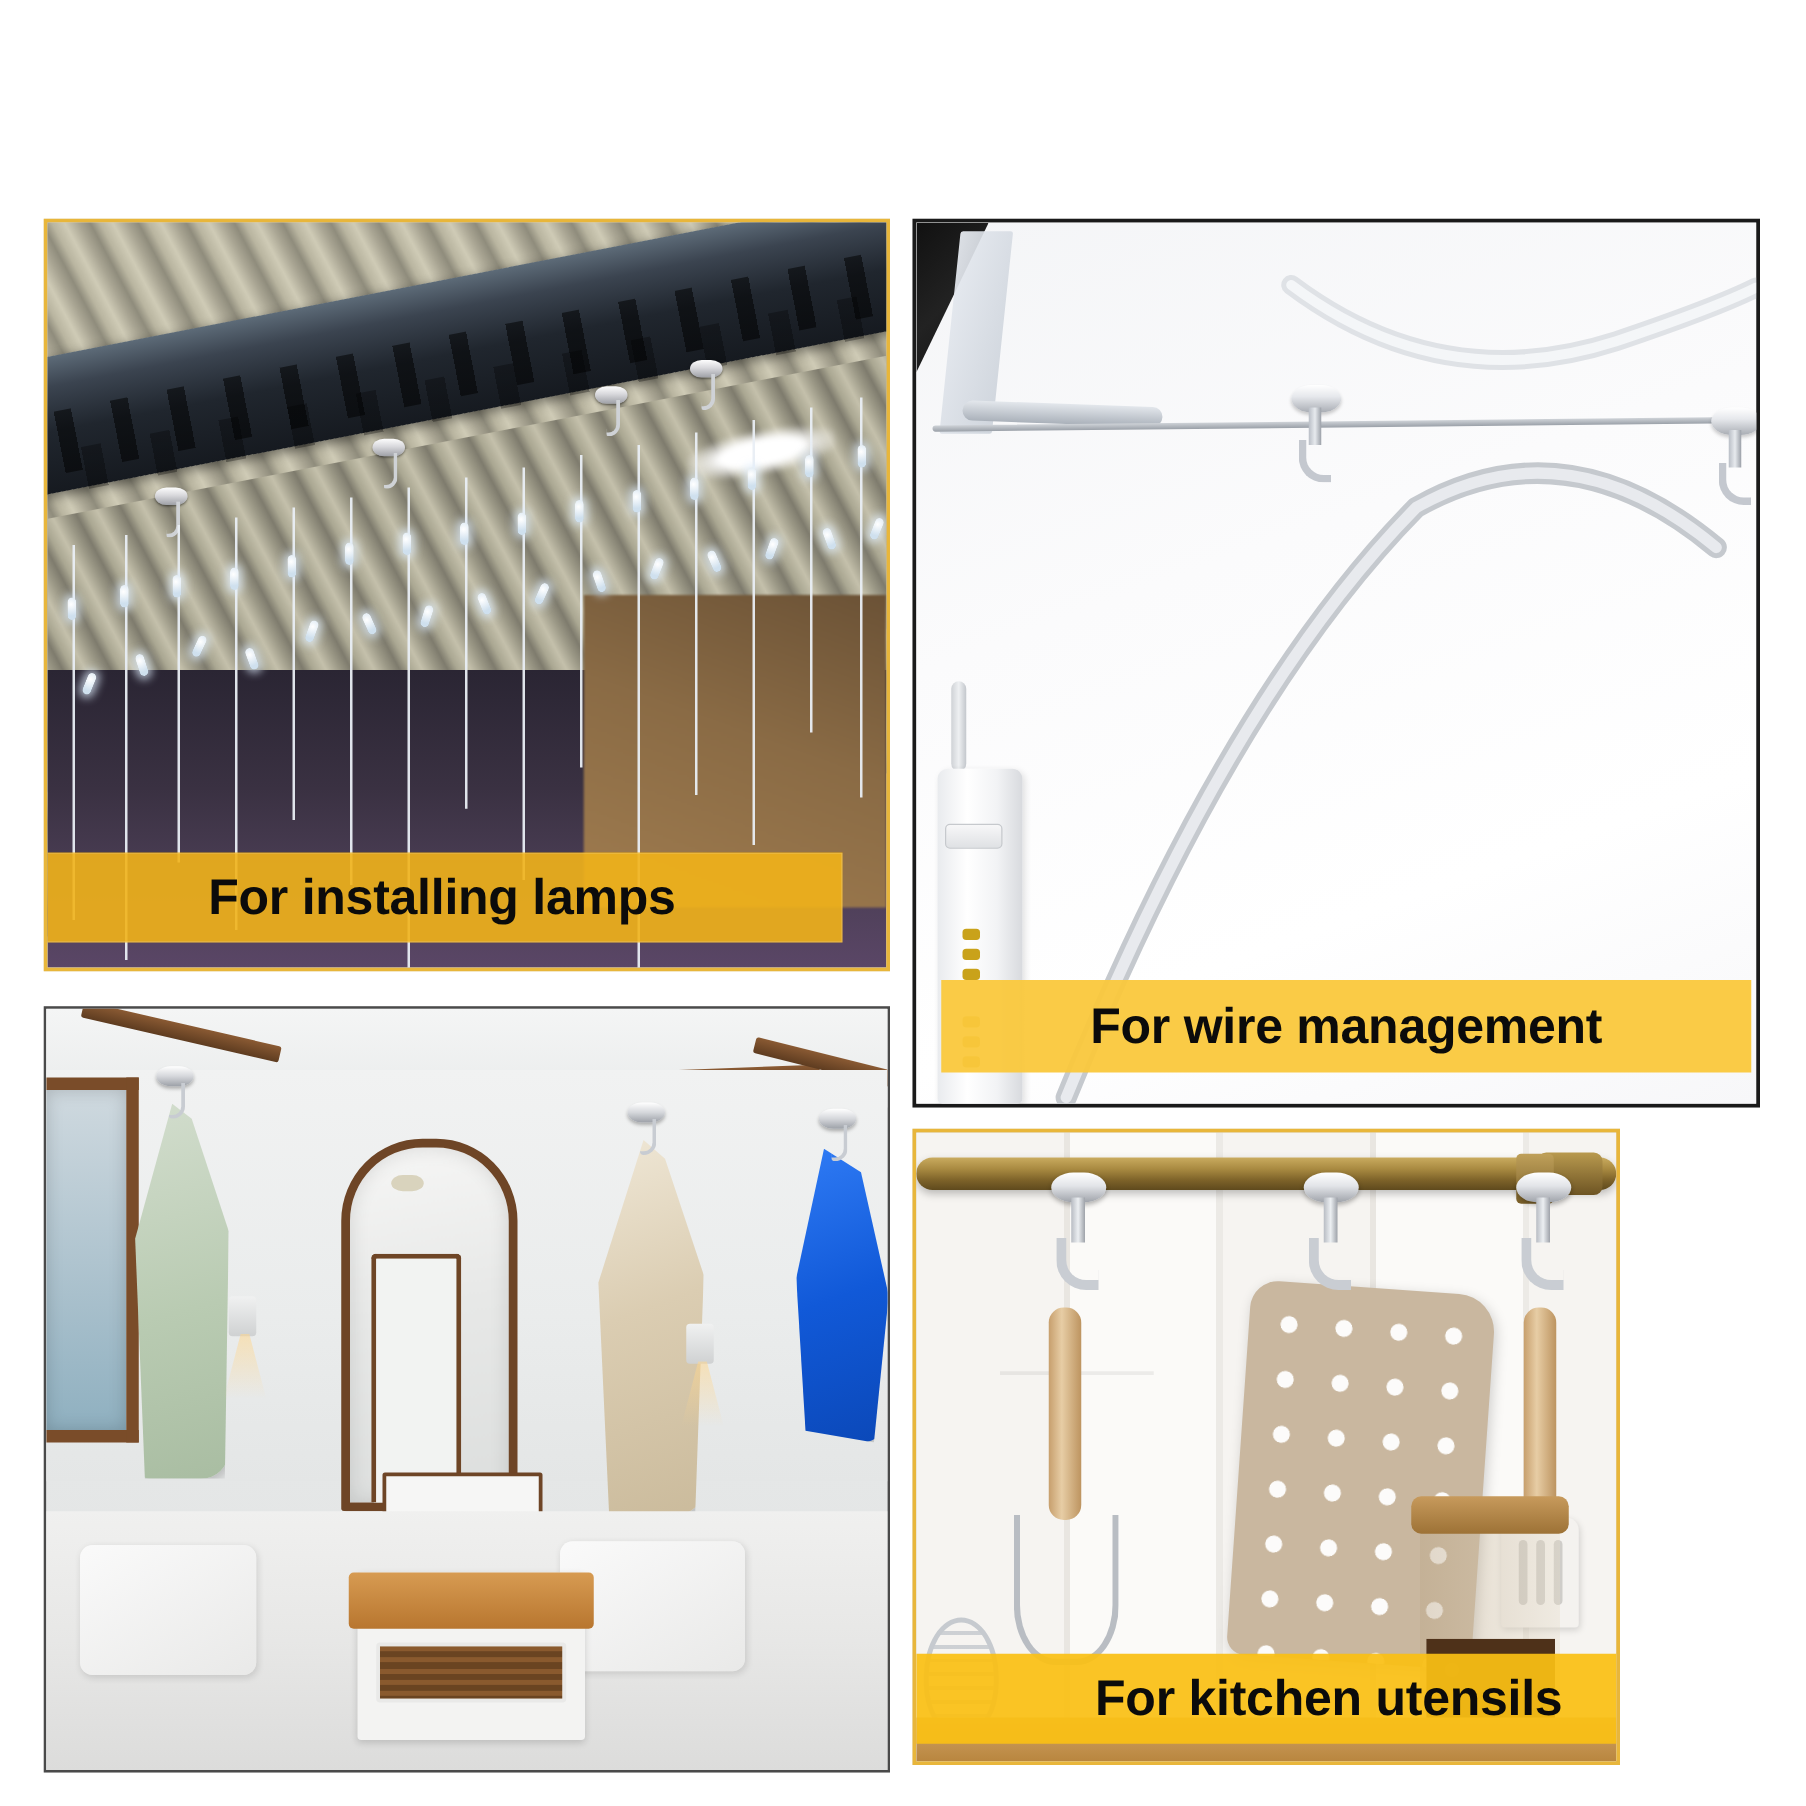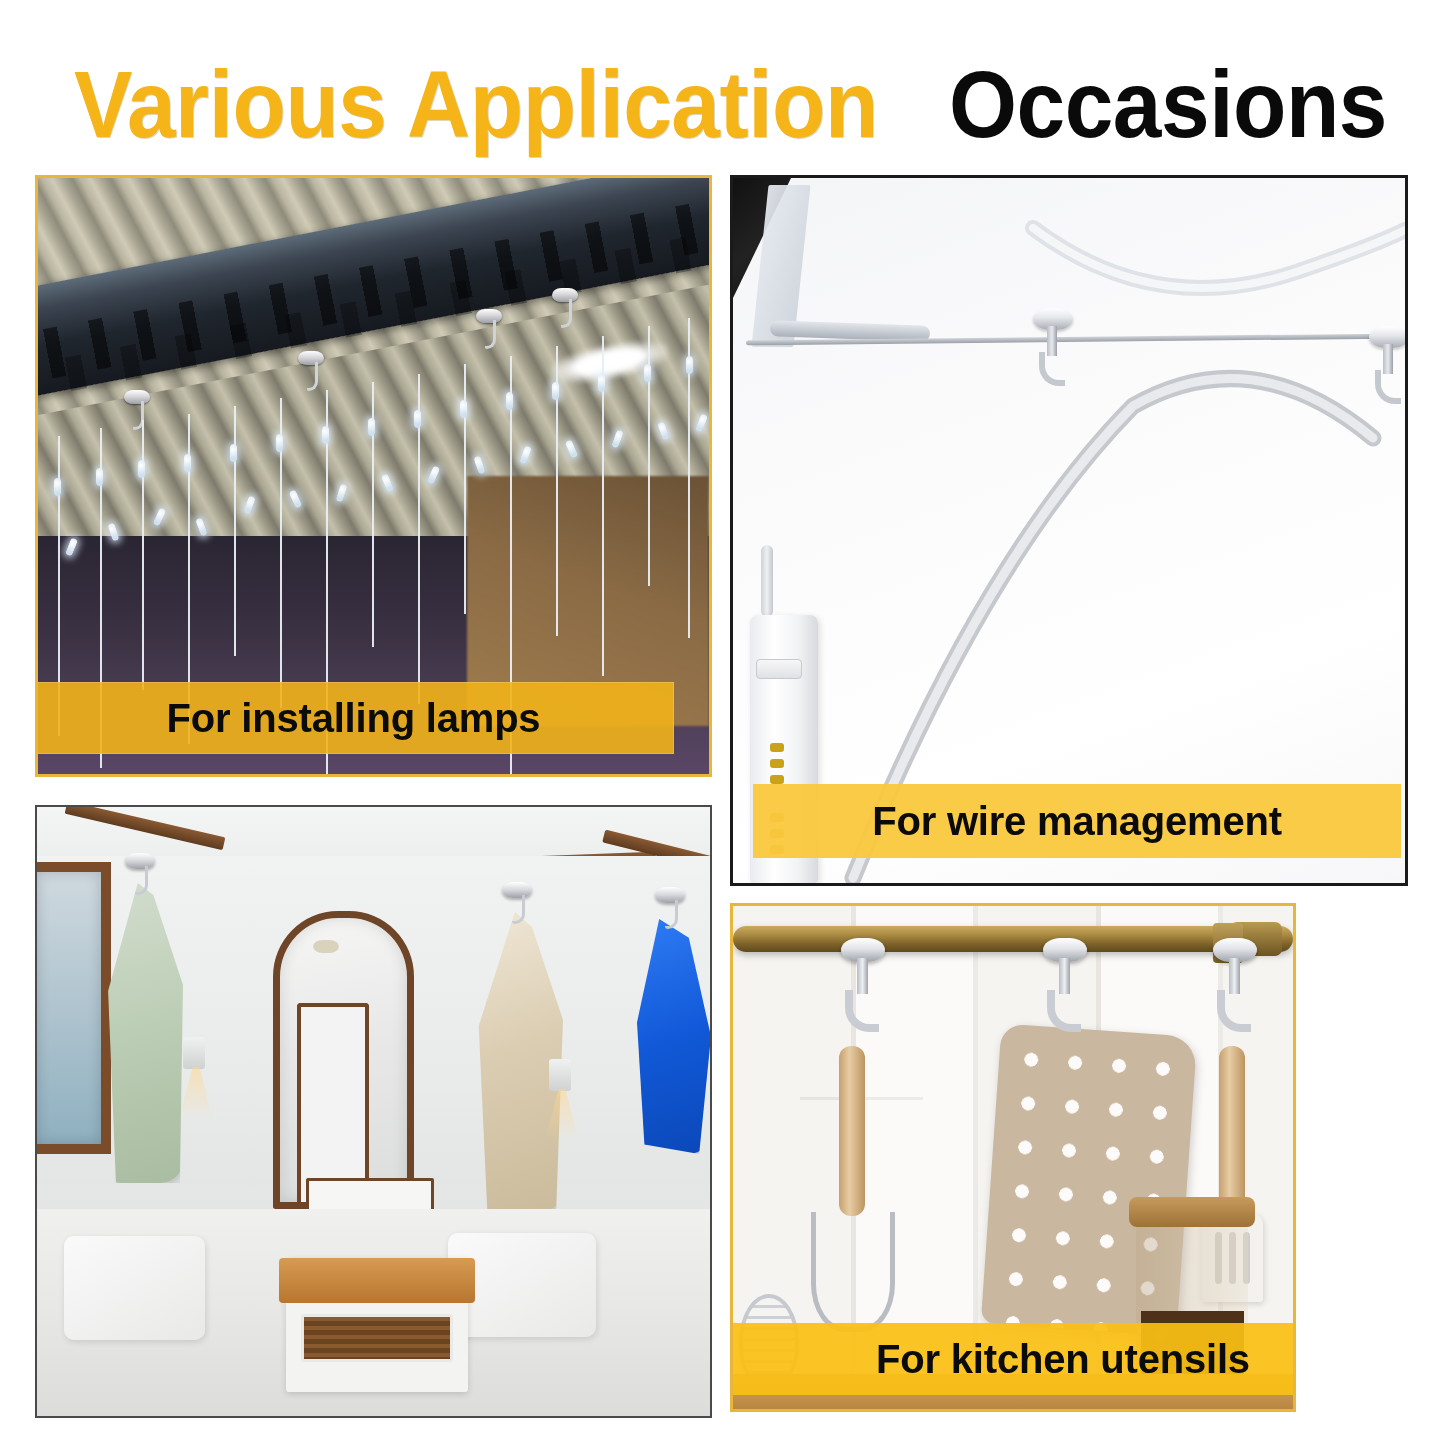--- a/index.html
+++ b/index.html
@@ -407,24 +407,20 @@
     position:absolute; left:1%; bottom:4%; width:60px; height:95px;
     border:4px solid #c6cacf; border-radius:50% 50% 45% 45%;
     background: repeating-linear-gradient(0deg, rgba(198,202,207,.85) 0 3px, transparent 3px 11px);
   }
 </style>
 </head>
 <body>
 
 <div id="root">
 
-  <div class="title-wrap">
-    <span class="title-text t-yellow">Various Application</span>
-    <span class="title-text t-black" style="margin-left:18px;">Occasions</span>
-  </div>
 
   <div class="panel gold" id="p-lamps">
     <div class="scene">
       <div class="wh-roof"></div>
       <div class="wh-roof2"></div>
       <div class="wh-darkwall"></div>
       <div class="wh-brownwall"></div>
       <div class="wh-beam">
         <div class="perf"></div>
         <div class="perf2"></div>

